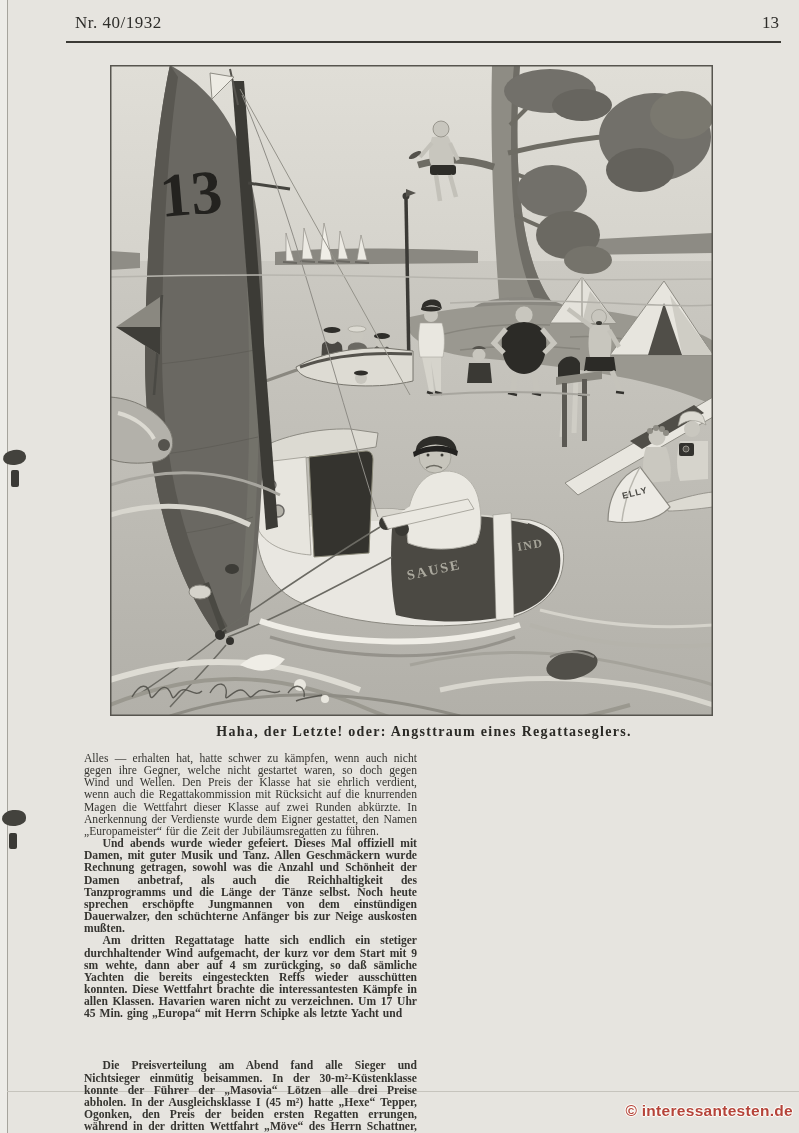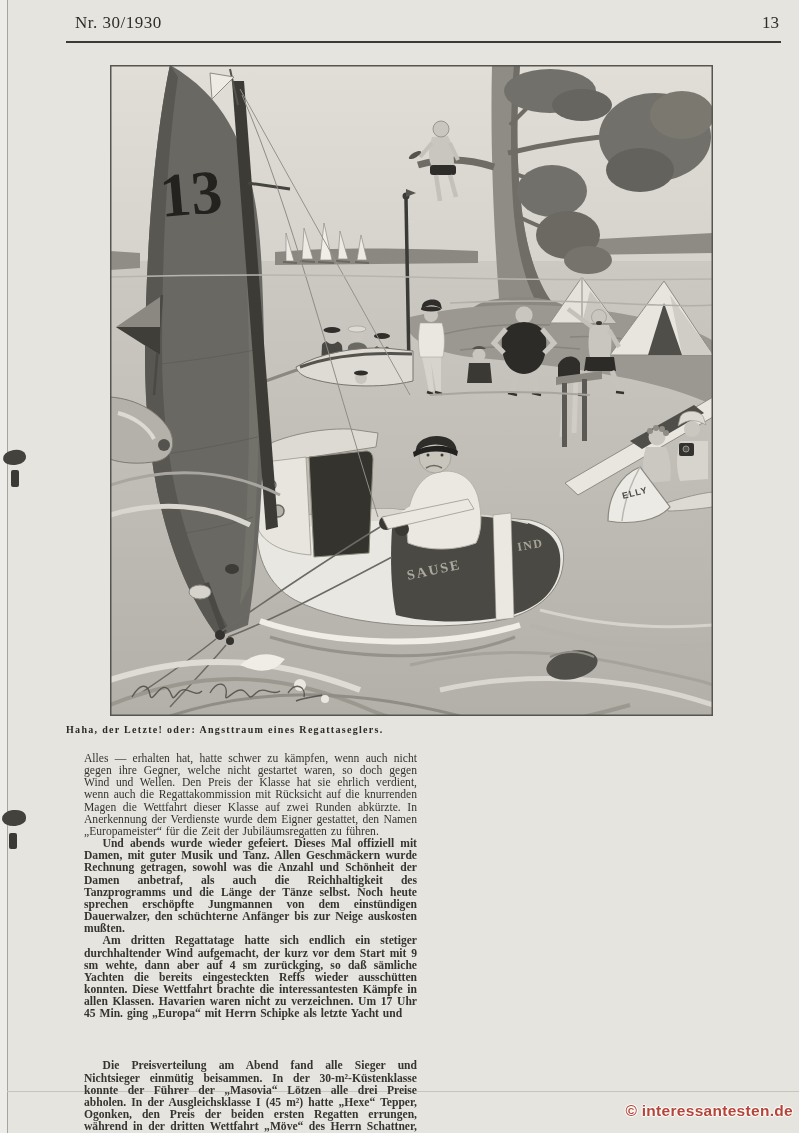--- a/index.html
+++ b/index.html
@@ -22,22 +22,22 @@
 
   .page-header{position:absolute;left:66px;top:13px;width:716px;height:22px;
     font-size:17px;color:#2e2d2a;}
   .issue{position:absolute;left:9px;top:0;letter-spacing:0.5px;}
   .pageno{position:absolute;right:3px;top:0;}
   .header-rule{position:absolute;left:66px;top:41px;width:715px;height:2px;background:#3b3a35;}
 
   .illustration{position:absolute;left:110px;top:65px;width:603px;height:651px;}
   .illustration svg{display:block;}
 
-  .caption{position:absolute;left:66px;top:724px;width:716px;text-align:left;
-    font-weight:bold;font-size:10px;letter-spacing:1.3px;color:#2a2925;}
+  .caption{position:absolute;left:66px;top:724px;width:716px;text-align:center;
+    font-weight:bold;font-size:14px;letter-spacing:1.3px;color:#2a2925;}
 
   .article{position:absolute;left:84px;top:753px;width:698px;display:flex;gap:40px;flex-direction:column;}
   .col{width:333px;font-size:11.6px;line-height:12.15px;text-align:justify;
     color:#353430;word-spacing:1px;}
   .col p{margin:0;}
   .col p.ind{text-indent:1.6em;font-weight:bold;}
 
   .watermark{position:absolute;right:6px;top:1102px;
     font-family:"Liberation Sans", sans-serif;font-weight:bold;font-size:15.5px;
     letter-spacing:0.3px;
@@ -50,21 +50,21 @@
 
 <div class="edge-strip"></div>
 <div class="edge-line"></div>
 <div class="staple-blob s1a"></div>
 <div class="staple-leg s1b"></div>
 <div class="staple-blob s2a"></div>
 <div class="staple-leg s2b"></div>
 <div class="bottom-scan-line"></div>
 
 <div class="page-header">
-  <span class="issue">Nr. 30/1930</span>
+  <span class="issue">Nr. 40/1932</span>
   <span class="pageno">13</span>
 </div>
 <div class="header-rule"></div>
 
 <div class="illustration">
 <svg width="603" height="651" viewBox="0 0 603 651" xmlns="http://www.w3.org/2000/svg">
   <defs>
     <linearGradient id="skyg" x1="0" y1="0" x2="0" y2="1">
       <stop offset="0" stop-color="#e0ded7"></stop>
           <stop offset="1" stop-color="#d5d3cc"></stop>

